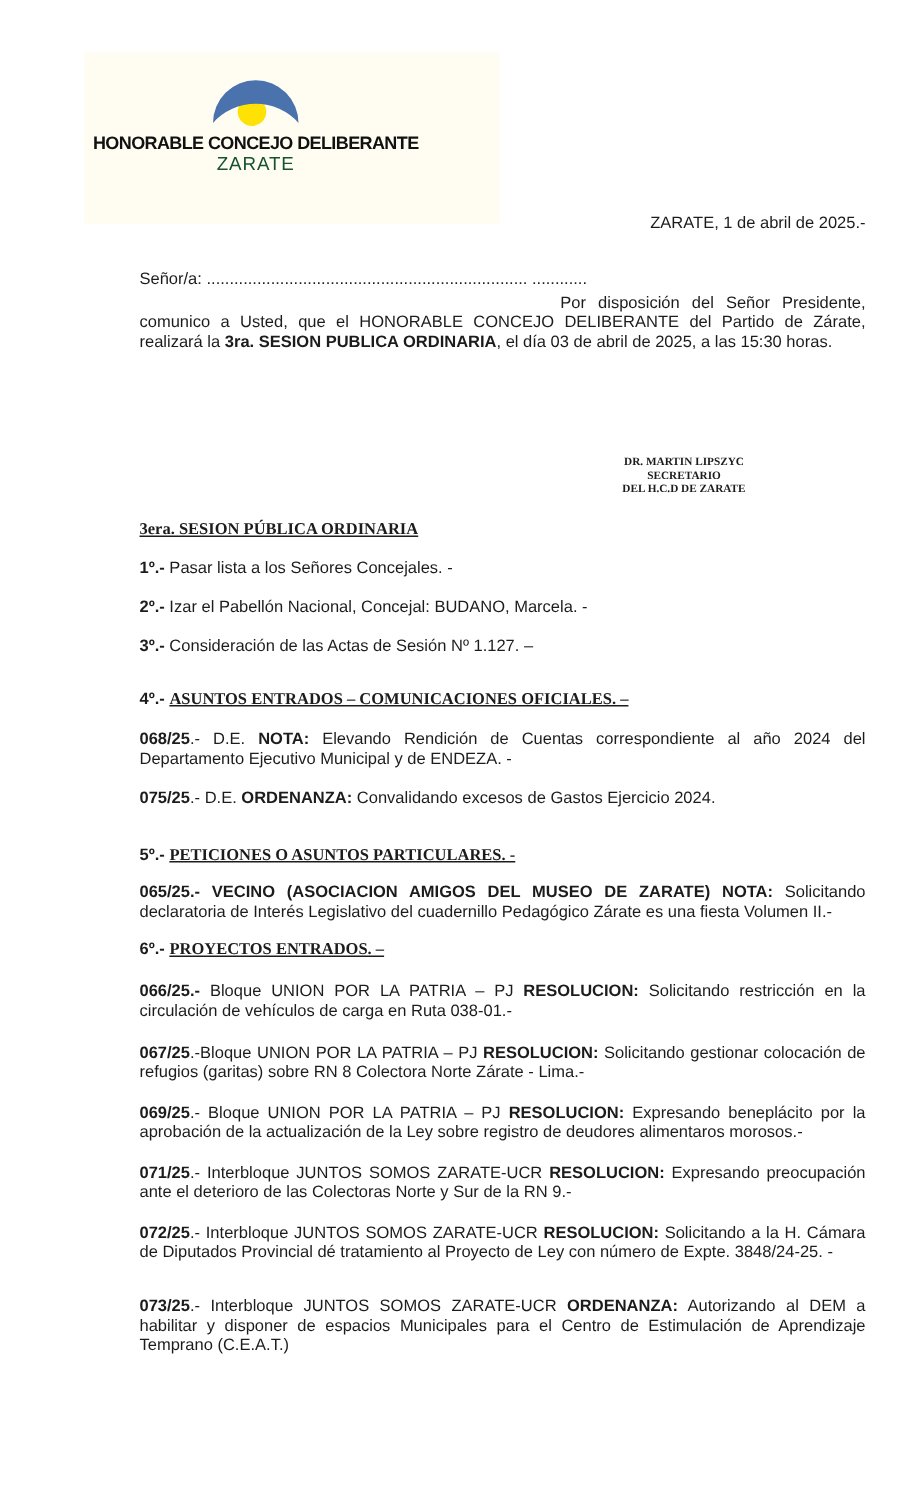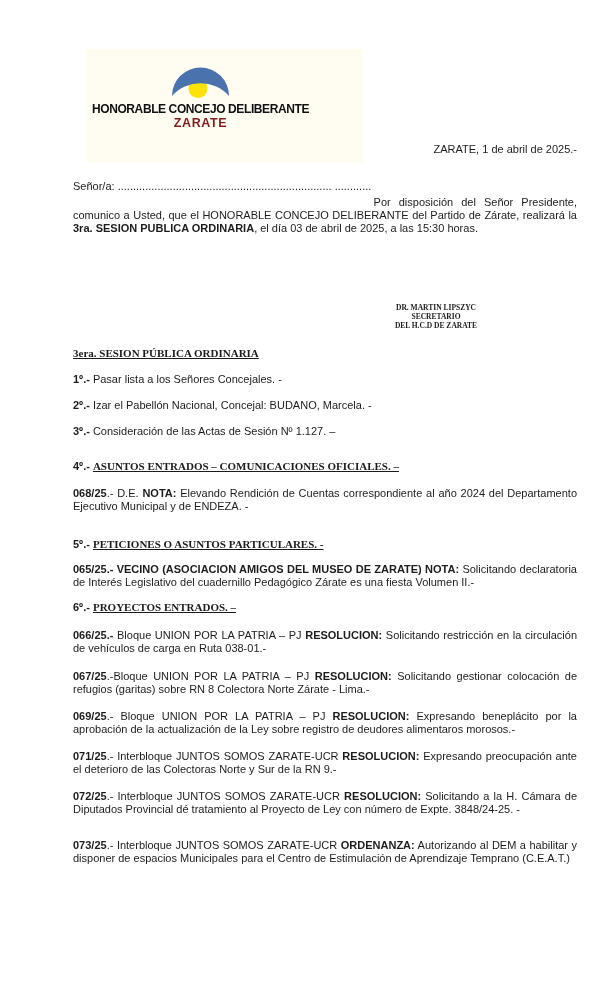--- a/index.html
+++ b/index.html
@@ -3,44 +3,44 @@
 <meta charset="utf-8">
 <style>
   * { margin:0; padding:0; box-sizing:border-box; }
   html,body { background:#e9e9e9; }
   .page {
     position:relative; width:612px; height:1008px; margin:0 auto;
     background:#ffffff; overflow:hidden;
     font-family:"Liberation Sans","DejaVu Sans",sans-serif;
     color:#1c1c1c; font-size:11px; line-height:13px;
   }
-  .content { margin-left:73px; margin-right:35px; }
+  .content { margin-left:93px; margin-right:35px; }
   .b { font-weight:bold; }
   .u { text-decoration:underline;font-family:Liberation Serif, serif; }
   .date-line { text-align:right; margin-top:143px; }
   .salutation { margin-top:24px; }
   .intro-first { margin-top:3px; text-align:right; word-spacing:5px; }
   .intro-body { text-align:justify; }
   .signature { margin-top:68px; margin-left:298px; width:130px;
                text-align:center; font-weight:bold; font-size:7.5px; line-height:9px;font-family:Liberation Serif, serif; }
   .session-title { margin-top:17px; font-weight:bold; }
   .point { margin-top:13px; }
   .heading { font-weight:bold; }
   .item { text-align:justify; }
   .mt12{margin-top:12px;} .mt13{margin-top:13px;} .mt14{margin-top:14px;}
   .mt15{margin-top:15px;} .mt18{margin-top:18px;} .mt22{margin-top:22px;}
   .mt23{margin-top:23px;} .mt25{margin-top:25px;}
-  .logo-panel { position:absolute; left:56px; top:49px; width:277px; height:114px;
-                background:#fffcf2;margin-left:30px; }
+  .logo-panel { position:absolute; left:56px; top:35px; width:277px; height:114px;
+                background:#fffcf2; }
   .logo-inner { width:229px; height:100%; padding-top:14px; text-align:center; }
   .logo-inner svg { display:block; margin:0 auto; }
   .logo-line1 { margin-top:3px; font-weight:bold; font-size:12px; line-height:14px;
                 letter-spacing:-0.4px; color:#111; }
-  .logo-line2 { font-weight:bold; font-size:12.5px; line-height:15px;
-                letter-spacing:0.6px; color:#7f1d1d; }
+  .logo-line2 { font-weight:normal; font-size:12.5px; line-height:15px;
+                letter-spacing:0.6px; color:#14532d; }
 </style>
 </head>
 <body>
 
 <div class="page">
 
   <div class="logo-panel">
     <div class="logo-inner">
       <svg width="60" height="36" viewBox="0 0 60 36">
         <circle cx="27" cy="25.5" r="9.5" fill="#ffe205"></circle>
@@ -70,20 +70,21 @@
 
     <div class="point"><span class="b">1º.-</span><span> Pasar lista a los Señores Concejales. -</span></div>
     <div class="point"><span class="b">2º.-</span><span> Izar el Pabellón Nacional, Concejal: BUDANO, Marcela. -</span></div>
     <div class="point"><span class="b">3º.-</span><span> Consideración de las Actas de Sesión Nº 1.127. –</span></div>
 
     <div class="heading mt22"><span>4º.- </span><span class="u">ASUNTOS ENTRADOS – COMUNICACIONES OFICIALES. –</span></div>
 
     <div class="item mt14"><span class="b">068/25</span><span>.- D.E. </span><span class="b">NOTA:</span><span> Elevando Rendición de Cuentas correspondiente al año 2024 del Departamento Ejecutivo Municipal y de ENDEZA. -</span></div>
 
 
+    <div class="item mt13"><span class="b">075/25</span><span>.- D.E. </span><span class="b">ORDENANZA:</span><span> Convalidando excesos de Gastos Ejercicio 2024.</span></div>
 
     <div class="heading mt25"><span>5º.- </span><span class="u">PETICIONES O ASUNTOS PARTICULARES. -</span></div>
 
     <div class="item mt12"><span class="b">065/25.- VECINO (ASOCIACION AMIGOS DEL MUSEO DE ZARATE) NOTA:</span><span></span><span class="b"></span><span> Solicitando declaratoria de Interés Legislativo del cuadernillo Pedagógico Zárate es una fiesta Volumen II.-</span></div>
 
     <div class="heading mt12"><span>6º.- </span><span class="u">PROYECTOS ENTRADOS. –</span></div>
 
     <div class="item mt15"><span class="b">066/25.-</span><span> Bloque UNION POR LA PATRIA – PJ </span><span class="b">RESOLUCION:</span><span> Solicitando restricción en la circulación de vehículos de carga en Ruta 038-01.-</span></div>
 
     <div class="item mt15"><span class="b">067/25</span><span>.-Bloque UNION POR LA PATRIA – PJ </span><span class="b">RESOLUCION:</span><span> Solicitando gestionar colocación de refugios (garitas) sobre RN 8 Colectora Norte Zárate - Lima.-</span></div>

